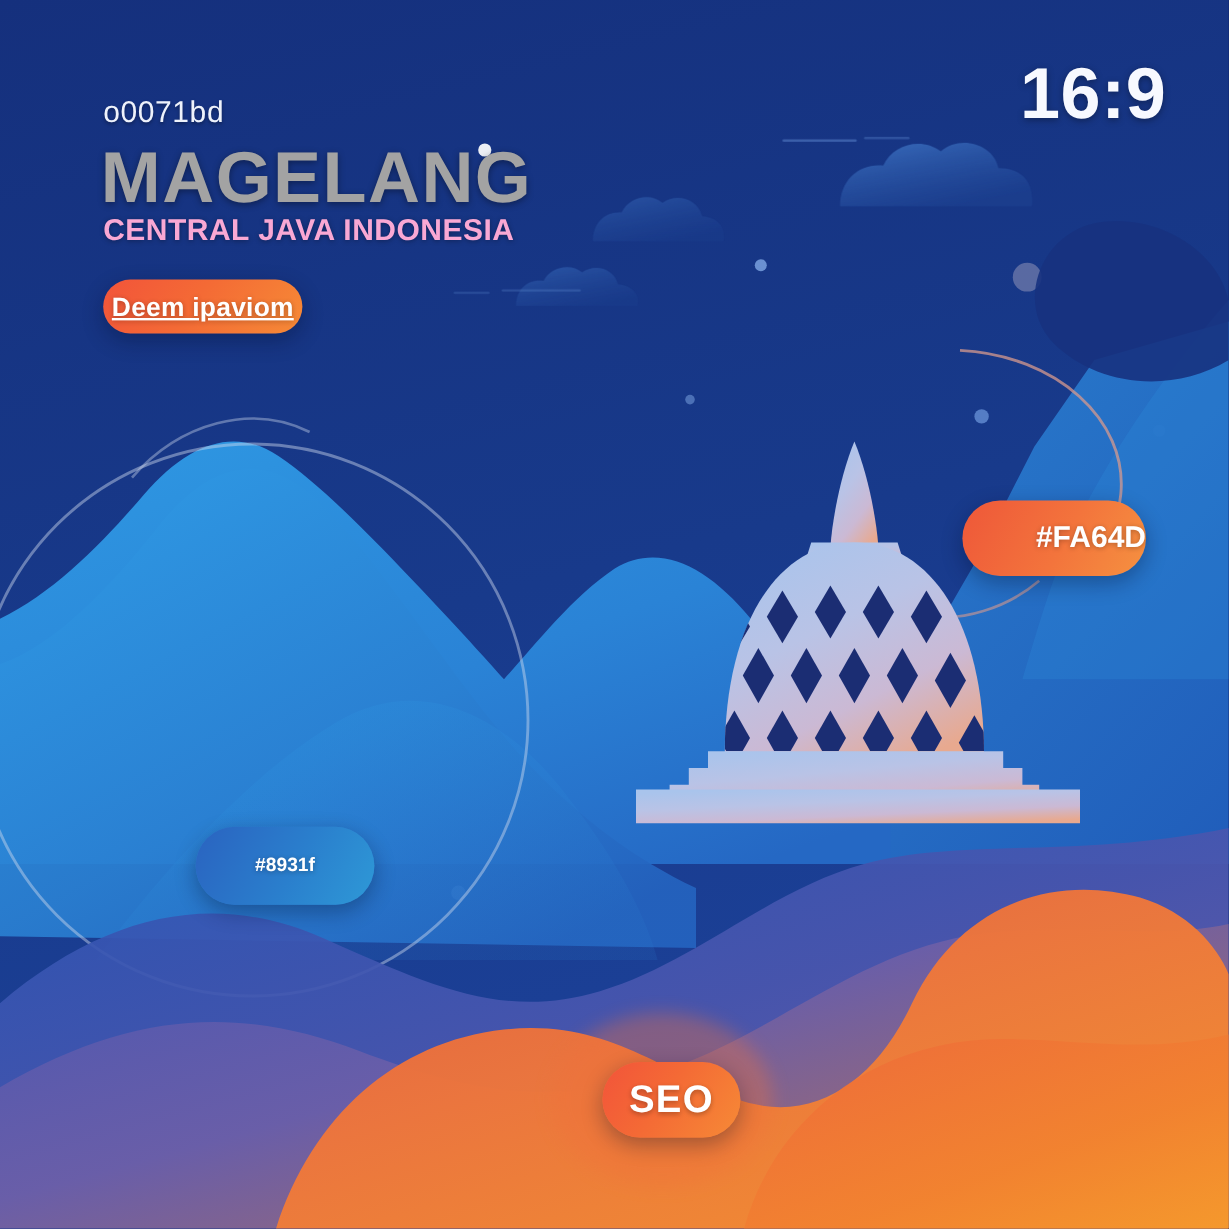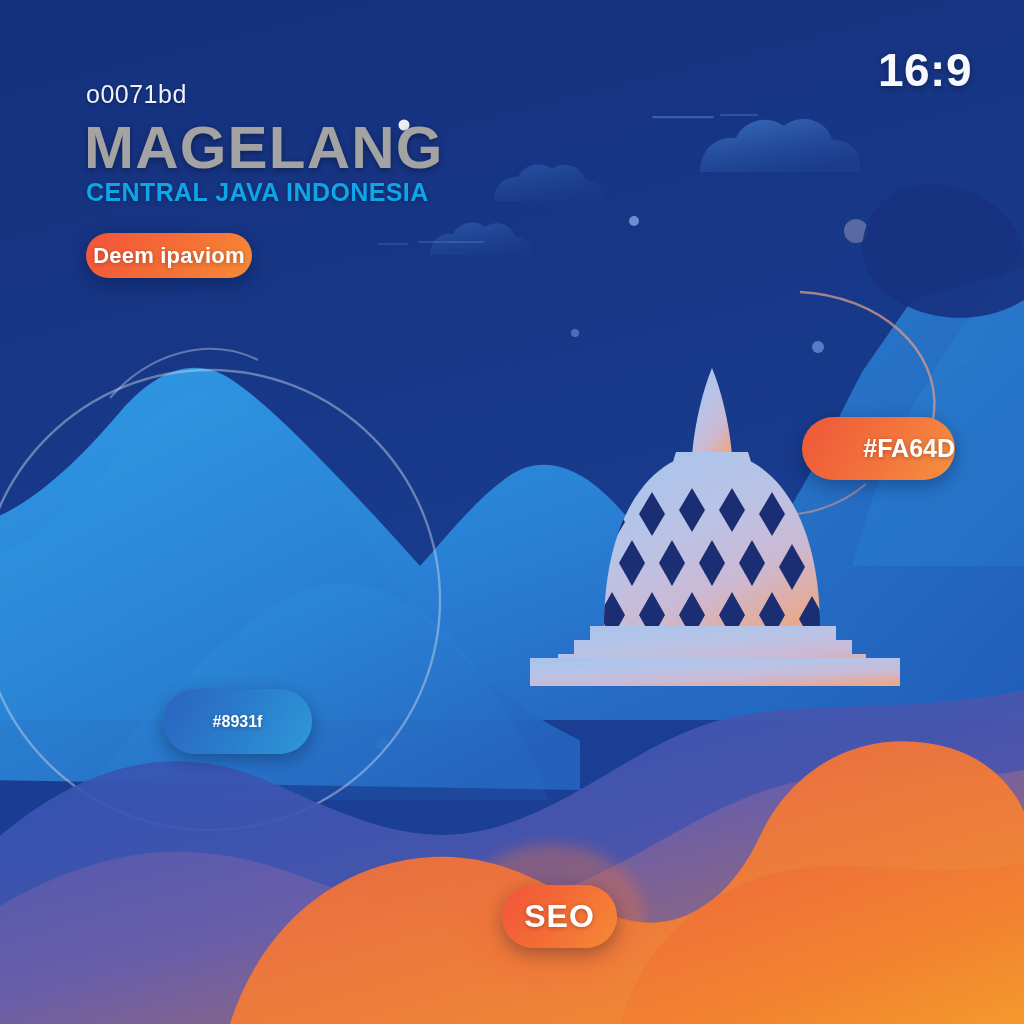--- a/index.html
+++ b/index.html
@@ -51,29 +51,29 @@
     color: #a3a3a3;
     text-shadow: 0 2px 6px rgba(0,0,0,.38);
   }
   .subtitle {
     position: absolute;
     left: 86px;
     top: 178px;
     font-size: 25px;
     font-weight: 700;
     letter-spacing: 0.4px;
-    color: #0ea5e9;
+    color: #f9a8d4;
     text-shadow: 0 1px 4px rgba(0,0,0,.35);
     text-align: right;
   }
   .ratio {
     position: absolute;
     right: 52px;
     top: 43px;
-    font-size: 46px;
+    font-size: 60px;
     font-weight: 700;
     letter-spacing: 0.5px;
     color: #f7f9ff;
     text-shadow: 0 2px 6px rgba(0,0,0,.35);
   }
 
   
   .pill {
     position: absolute;
     display: flex;
@@ -92,21 +92,21 @@
     background: linear-gradient(120deg, #ee5739 0%, #f3743c 55%, #f59140 100%);
     justify-content: flex-end;
   }
   .pill.blue {
     background: linear-gradient(125deg, #2f6fc4 0%, #2a86d0 55%, #2e9ad8 100%);
   }
   .pill.blue-deep {
     background: linear-gradient(120deg, #2a63c0 0%, #2a7fcd 55%, #2e99d7 100%);
   }
 
-  #pill-cta      { left: 86px;  top: 233px; width: 166px; height: 45px;  font-size: 22px; letter-spacing: .2px;}
+  #pill-cta      { left: 86px;  top: 233px; width: 166px; height: 45px;  font-size: 22px; letter-spacing: .2px; text-decoration: underline;}
   #pill-f6931f   { left: 670px; top: 261px; width: 141px; height: 62px;  font-size: 25px; }
   #pill-1c92d3   { left: 256px; top: 331px; width: 151px; height: 67px;  font-size: 25px; }
   #pill-fa64d    { left: 802px; top: 417px; width: 153px; height: 63px;  font-size: 25px; }
   #pill-8931f    { left: 163px; top: 689px; width: 149px; height: 65px;  font-size: 16px; }
   #pill-seo      { left: 502px; top: 885px; width: 115px; height: 63px;  font-size: 32px; letter-spacing: 1px;}
 
   .pill span { display:block; text-shadow: 0 1px 4px rgba(20,10,0,.30); }
 </style>
 </head>
 <body>

